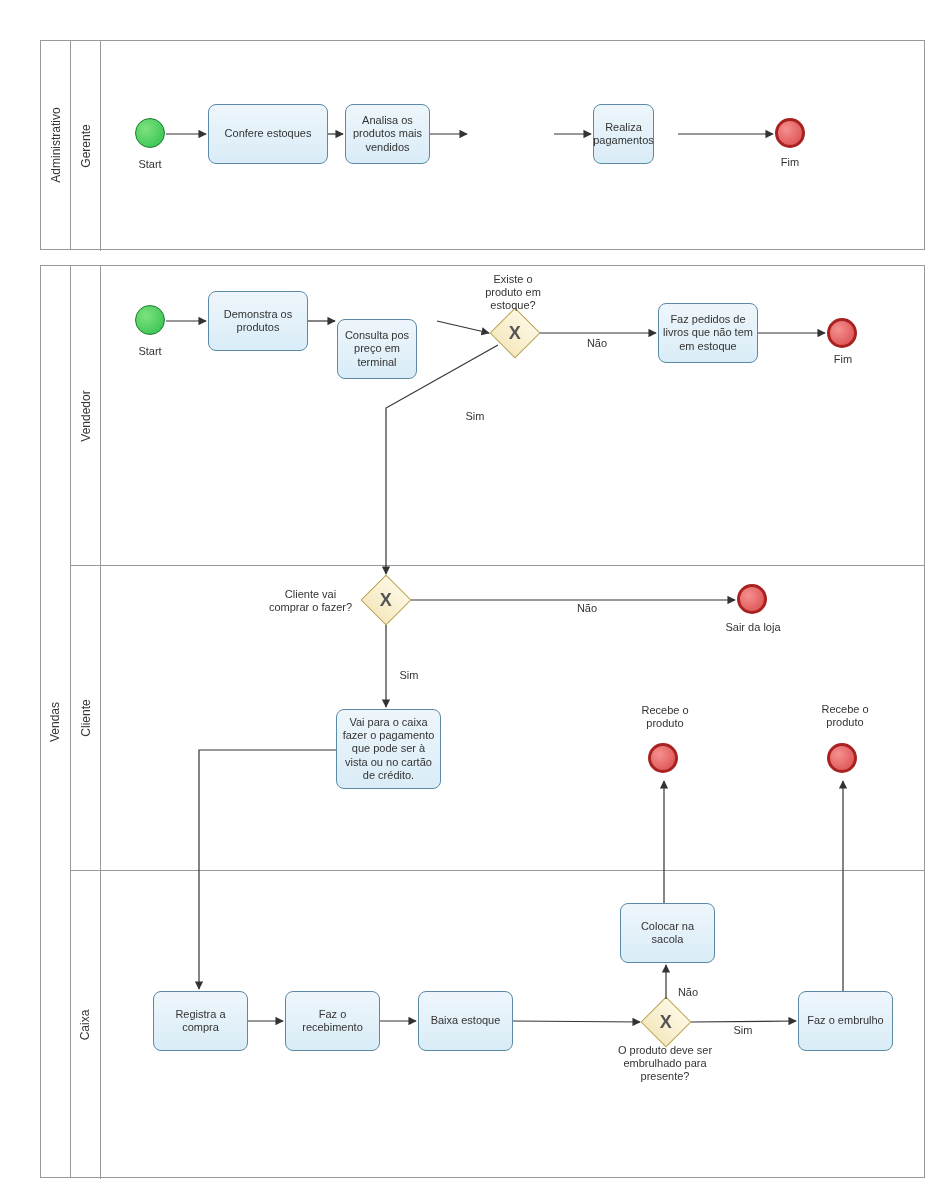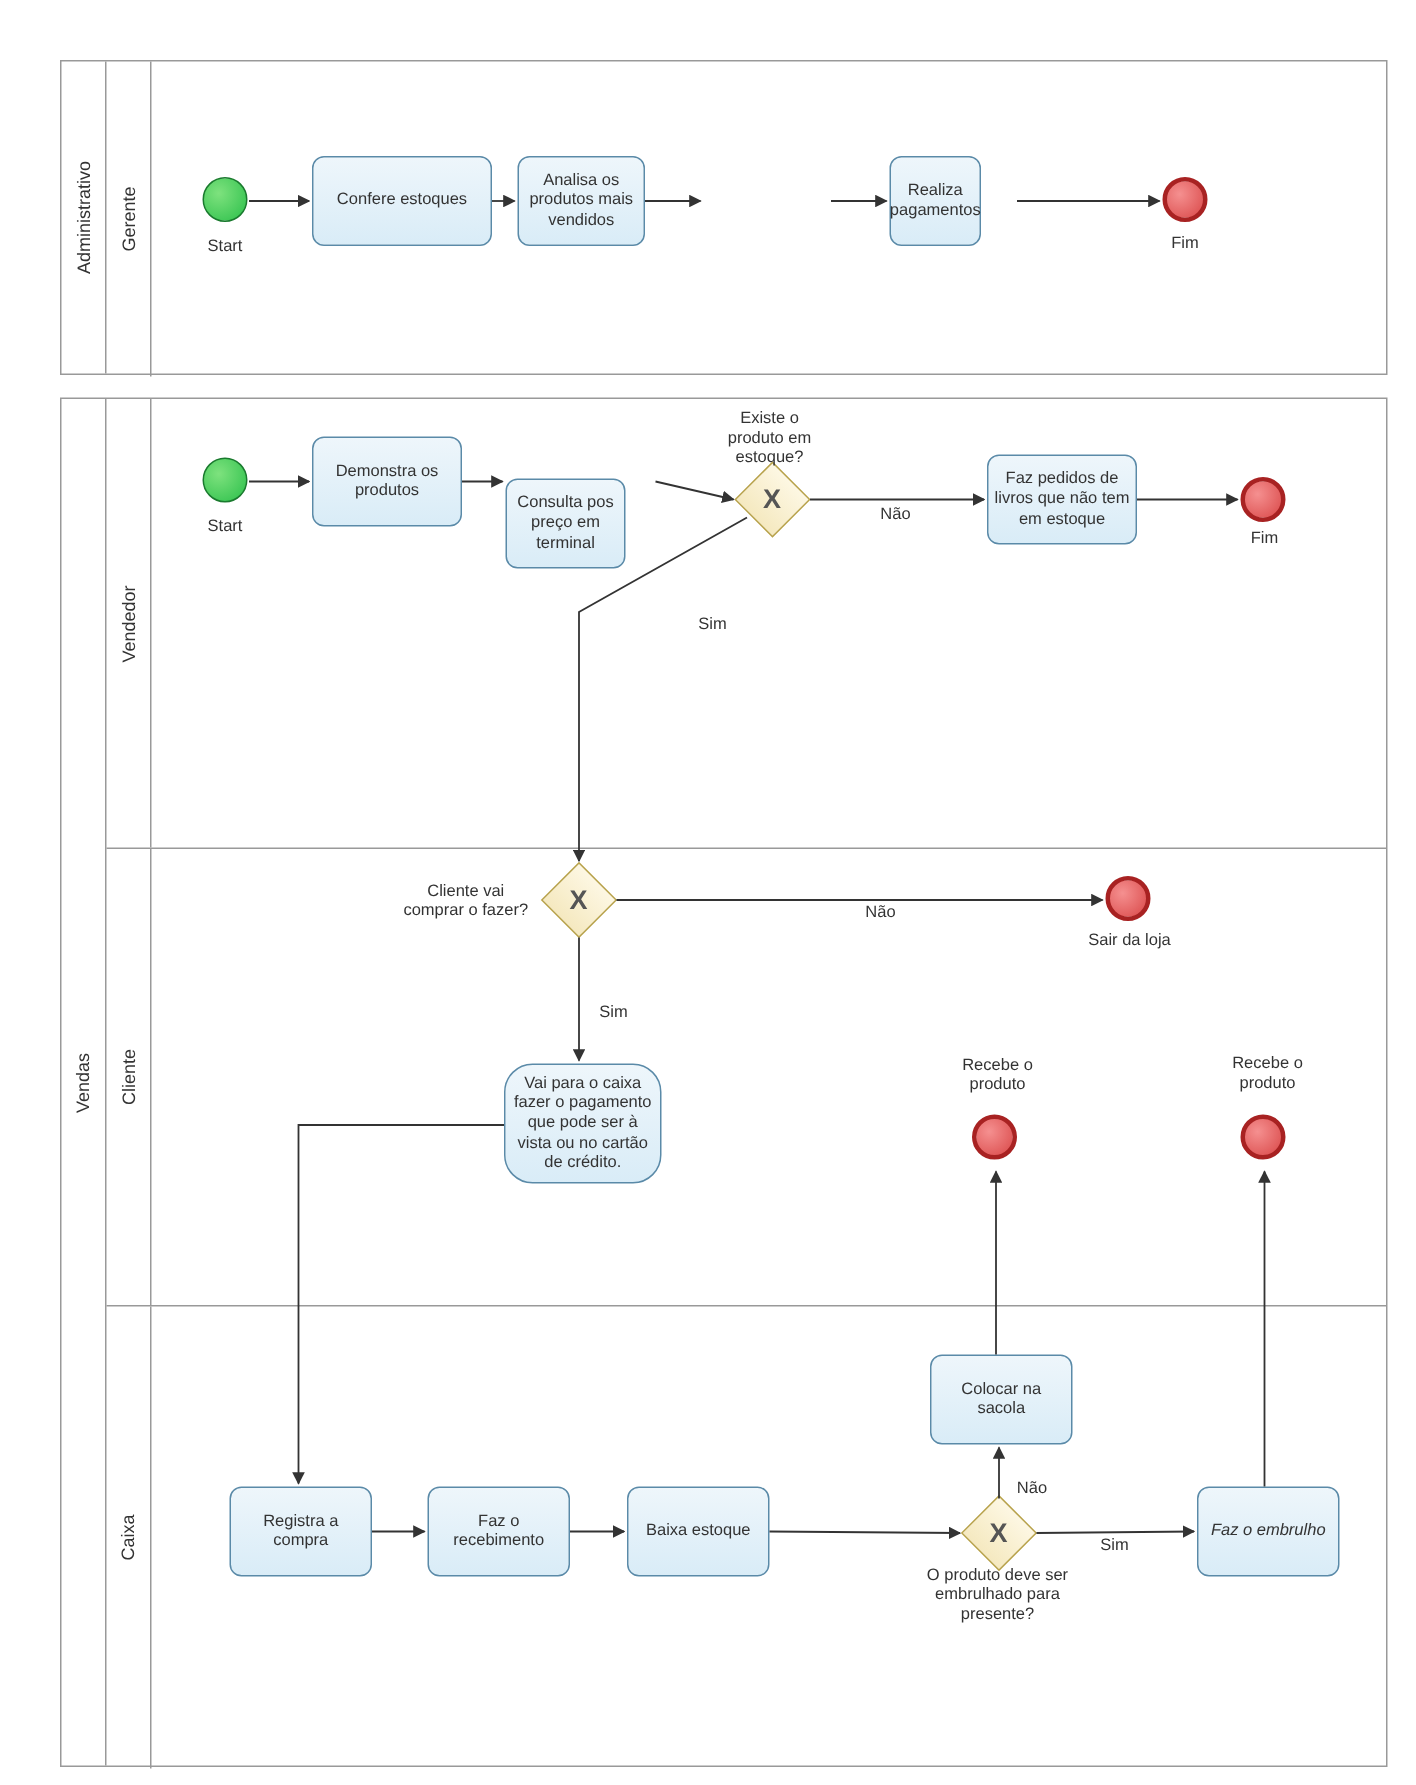--- a/index.html
+++ b/index.html
@@ -183,21 +183,21 @@
   <div class="node gateway" style="left:358px; top:572px;">
       <span>X</span>
     </div>
   <div class="label" style="left:258px; top:578px; width:85px;">Cliente vai comprar o fazer?</div>
   <div class="label" style="left:562px; top:592px; width:30px;">Não</div>
   <div class="label" style="left:384px; top:659px; width:30px;">Sim</div>
 
   <div class="node end-event" style="left:727px; top:574px;"></div>
   <div class="label" style="left:710px; top:611px; width:66px;">Sair da loja</div>
 
-  <div class="node task" style="left:326px; top:699px; width:105px; height:80px;border-radius:19px;">
+  <div class="node task" style="left:326px; top:699px; width:105px; height:80px;">
     <span>Vai para o caixa fazer o pagamento que pode ser à vista ou no cartão de crédito.</span>
   </div>
 
   <div class="node end-event" style="left:638px; top:733px;"></div>
   <div class="label" style="left:622px; top:694px; width:66px;">Recebe o produto</div>
 
   <div class="node end-event" style="left:817px; top:733px;"></div>
   <div class="label" style="left:802px; top:693px; width:66px;">Recebe o produto</div>
 
   <div class="node task" style="left:143px; top:981px; width:95px; height:60px;">
@@ -213,21 +213,21 @@
   <div class="node gateway" style="left:638px; top:994px;">
       <span>X</span>
     </div>
   <div class="label" style="left:605px; top:1034px; width:100px;">O produto deve ser embrulhado para presente?</div>
   <div class="label" style="left:663px; top:976px; width:30px;">Não</div>
   <div class="label" style="left:718px; top:1014px; width:30px;">Sim</div>
 
   <div class="node task" style="left:610px; top:893px; width:95px; height:60px;">
     <span>Colocar na sacola</span>
   </div>
-  <div class="node task" style="left:788px; top:981px; width:95px; height:60px;font-style:italic;">
+  <div class="node task" style="left:788px; top:981px; width:95px; height:60px;">
     <span>Faz o embrulho</span>
   </div>
 
   <svg class="edges">
     <defs>
       <marker id="arrow" viewBox="0 0 10 10" refX="9" refY="5" markerWidth="7" markerHeight="7" orient="auto-start-reverse">
         <path d="M 0 0 L 10 5 L 0 10 z" fill="#333"></path>
       </marker>
     </defs>
     <g stroke="#333" stroke-width="1.2" fill="none" marker-end="url(#arrow)">

